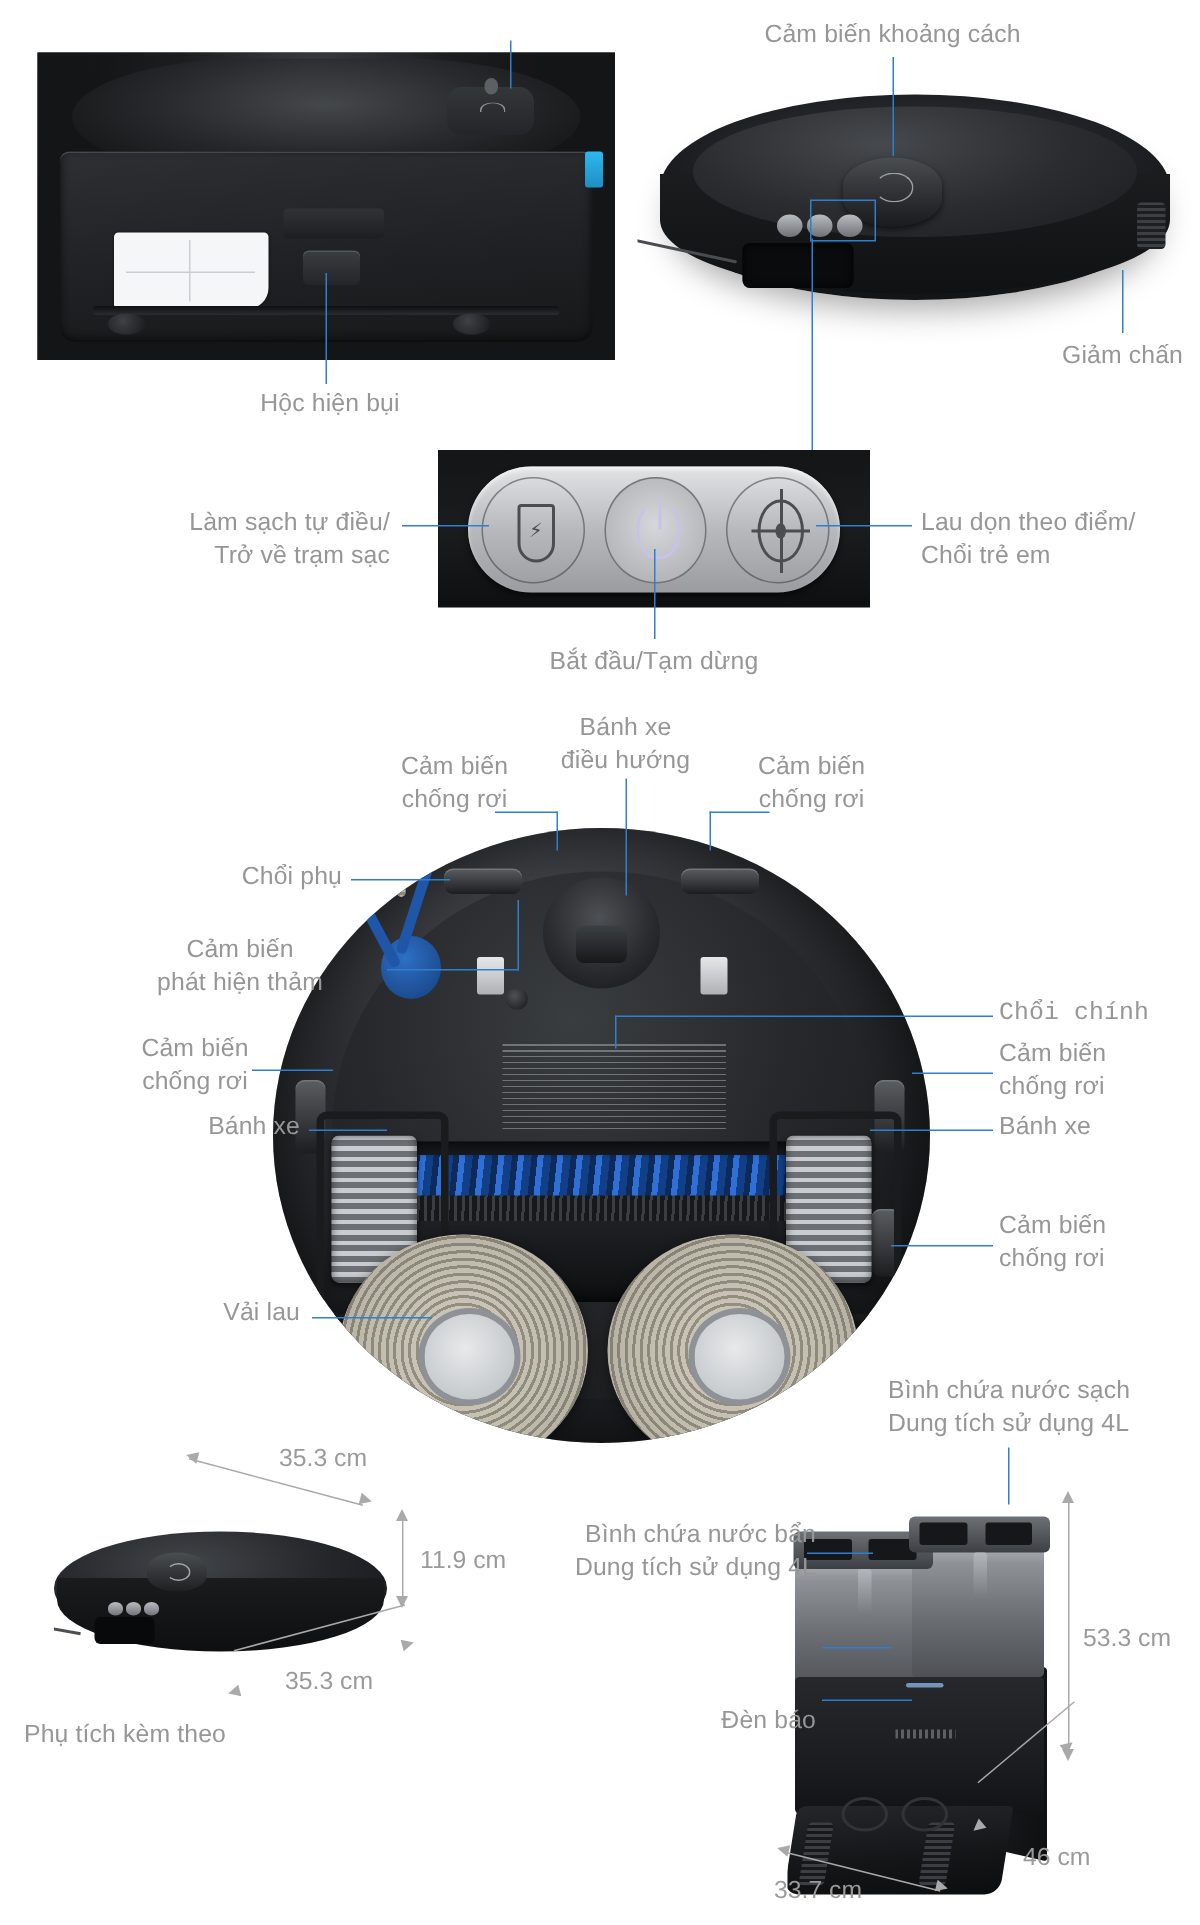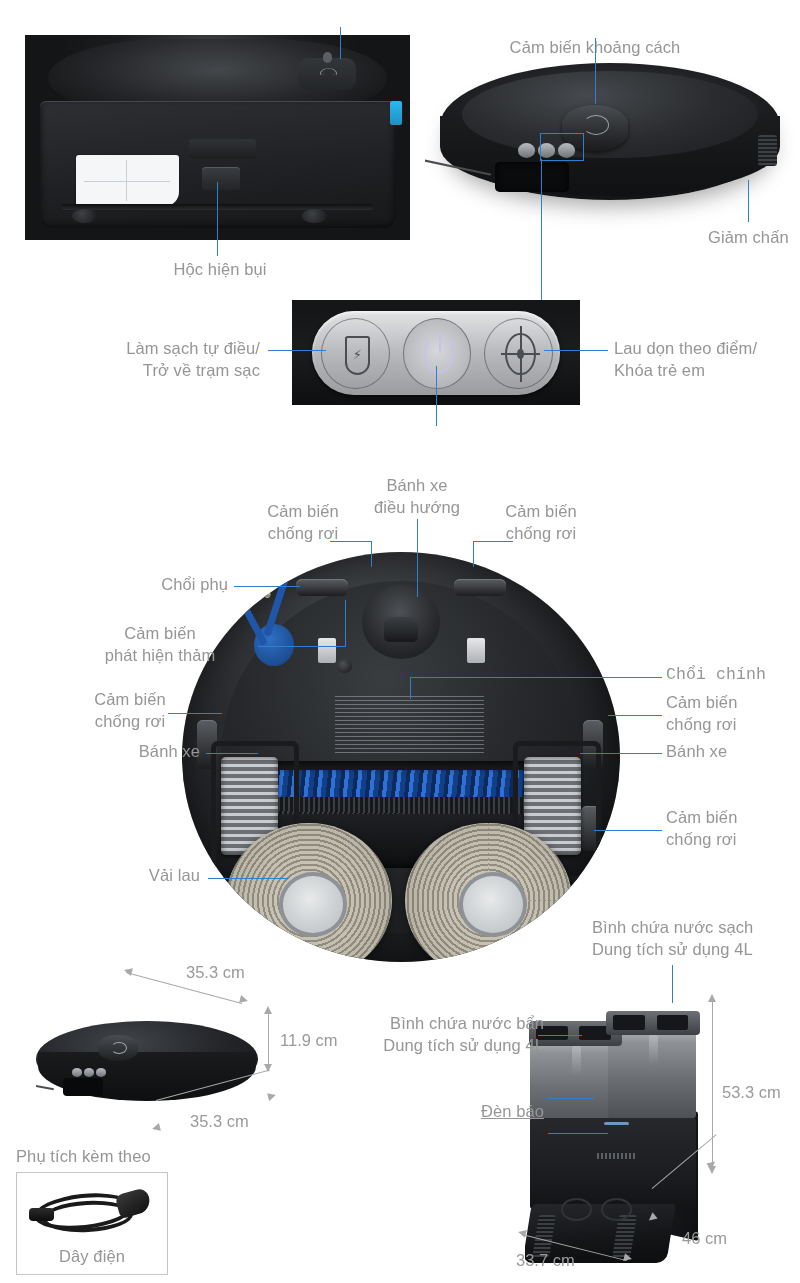--- a/index.html
+++ b/index.html
@@ -478,21 +478,21 @@
     <div class="btns">
         <b></b>
         <b></b>
         <b></b>
       </div>
     <div class="window"></div>
     <div class="vent"></div>
     <div class="whisker"></div>
   </div>
 
-  <div class="lbl c" style="left:470px;top:12px;width:250px;margin-top:24px;">Cảm biến khoảng cách</div>
+  <div class="lbl c" style="left:470px;top:12px;width:250px;">Cảm biến khoảng cách</div>
   <div class="line lv" style="left:595px;top:38px;height:66px;"></div>
 
   <div class="lbl" style="left:708px;top:226px;">Giảm chấn</div>
   <div class="line lv" style="left:748px;top:180px;height:42px;"></div>
 
   <div class="box" style="left:540px;top:133px;width:42px;height:26px;"></div>
   <div class="line lv" style="left:541px;top:159px;height:141px;"></div>
 
   <div class="photo" id="photo-panel">
     <div class="pill">
@@ -510,23 +510,24 @@
         </div>
       </div>
     </div>
   </div>
 
   <div class="lbl r" style="left:92px;top:337px;width:168px;">Làm sạch tự điều/
 Trở về trạm sạc</div>
   <div class="line lh" style="left:268px;top:350px;width:58px;"></div>
 
   <div class="lbl" style="left:614px;top:337px;width:186px;">Lau dọn theo điểm/
-Khóa trẻ em</div>
+Chổi trẻ em</div>
   <div class="line lh" style="left:544px;top:350px;width:64px;"></div>
 
+  <div class="lbl c" style="left:336px;top:430px;width:200px;">Bắt đầu/Tạm dừng</div>
   <div class="line lv" style="left:436px;top:366px;height:60px;"></div>
 
   <div class="photo" id="photo-bottom">
     <div class="plate"></div>
 
     <div class="cliff c1"></div>
     <div class="cliff c2"></div>
     <div class="cliff c3"></div>
     <div class="cliff c4"></div>
     <div class="cliff c5"></div>
@@ -667,21 +668,21 @@
   </div>
 
   <div class="lbl" style="left:592px;top:916px;width:210px;">Bình chứa nước sạch
 Dung tích sử dụng 4L</div>
   <div class="line lv" style="left:672px;top:965px;height:38px;"></div>
 
   <div class="lbl r" style="left:352px;top:1012px;width:192px;">Bình chứa nước bẩn
 Dung tích sử dụng 4L</div>
   <div class="line lh" style="left:538px;top:1035px;width:44px;"></div>
 
-  <div class="lbl r" style="left:400px;top:1100px;width:144px;text-decoration:underline;">Đèn báo</div>
+  <div class="lbl r" style="left:400px;top:1136px;width:144px;">Đèn báo</div>
   <div class="line lh" style="left:548px;top:1098px;width:46px;"></div>
 
   <div class="line lh" style="left:548px;top:1133px;width:60px;"></div>
 
   <div class="gl glv" style="left:712px;top:1000px;height:172px;"></div>
   <div class="ah" style="left:708px;top:994px;border-bottom:8px solid #a9a9a9;border-left:4px solid transparent;border-right:4px solid transparent;"></div>
   <div class="ah" style="left:708px;top:1166px;border-top:8px solid #a9a9a9;border-left:4px solid transparent;border-right:4px solid transparent;"></div>
   <div class="dim" style="left:722px;top:1082px;">53.3 cm</div>
 
   <div class="gl glh" style="left:652px;top:1188px;width:84px;transform:rotate(-40deg);transform-origin:left center;"></div>
@@ -689,23 +690,14 @@
   <div class="ah" style="left:708px;top:1160px;border-left:8px solid #a9a9a9;border-top:4px solid transparent;border-bottom:4px solid transparent;transform:rotate(-40deg);"></div>
   <div class="dim" style="left:682px;top:1228px;">46 cm</div>
 
   <div class="gl glh" style="left:522px;top:1234px;width:108px;transform:rotate(14deg);transform-origin:left center;"></div>
   <div class="ah" style="left:518px;top:1229px;border-right:8px solid #a9a9a9;border-top:4px solid transparent;border-bottom:4px solid transparent;transform:rotate(14deg);"></div>
   <div class="ah" style="left:624px;top:1254px;border-left:8px solid #a9a9a9;border-top:4px solid transparent;border-bottom:4px solid transparent;transform:rotate(14deg);"></div>
   <div class="dim" style="left:516px;top:1250px;">33.7 cm</div>
 
   <div class="lbl" style="left:16px;top:1145px;">Phụ tích kèm theo</div>
 
-  <div id="acc-box">
-    <div id="acc-cable">
-      <div class="loop l1"></div>
-      <div class="loop l2"></div>
-      <div class="plug"></div>
-      <div class="conn"></div>
-    </div>
-    <div class="lbl c" style="left:0;top:72px;width:150px;">Dây điện</div>
-  </div>
 
 </div>
 
 </body></html>

